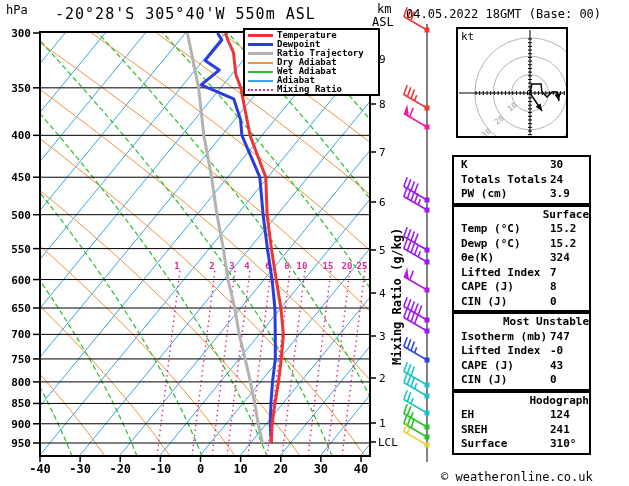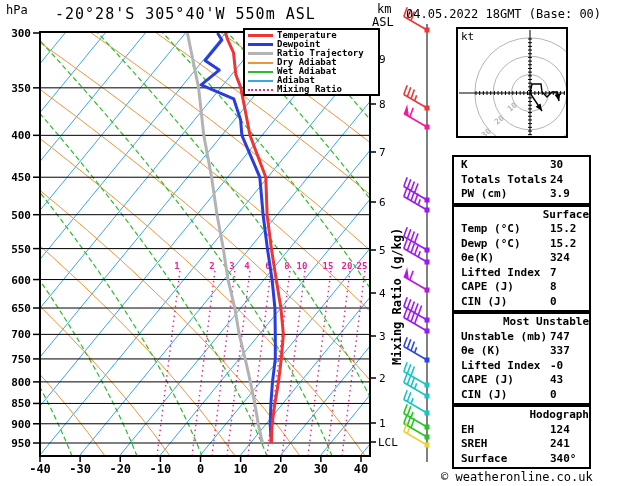--- a/index.html
+++ b/index.html
@@ -477,26 +477,22 @@
           <span class="pval">8</span>
         </div>
         <div class="prow">
           <span class="plabel">CIN (J)</span>
           <span class="pval">0</span>
         </div>
       </div>
       <div class="panel">
         <div class="ptitle">Most Unstable</div>
         <div class="prow">
-          <span class="plabel">Unstable (mb)</span>
+          <span class="plabel">Isotherm (mb)</span>
           <span class="pval">747</span>
-        </div>
-        <div class="prow">
-          <span class="plabel">θe (K)</span>
-          <span class="pval">337</span>
         </div>
         <div class="prow">
           <span class="plabel">Lifted Index</span>
           <span class="pval">-0</span>
         </div>
         <div class="prow">
           <span class="plabel">CAPE (J)</span>
           <span class="pval">43</span>
         </div>
         <div class="prow">
@@ -509,19 +505,19 @@
         <div class="prow">
           <span class="plabel">EH</span>
           <span class="pval">124</span>
         </div>
         <div class="prow">
           <span class="plabel">SREH</span>
           <span class="pval">241</span>
         </div>
         <div class="prow">
           <span class="plabel">Surface</span>
-          <span class="pval">340°</span>
+          <span class="pval">310°</span>
         </div>
       </div>
     </div>
 
   <span class="abs b t12" style="left:441px;top:470px">© weatheronline.co.uk</span>
 </div>
 
 </body></html>

